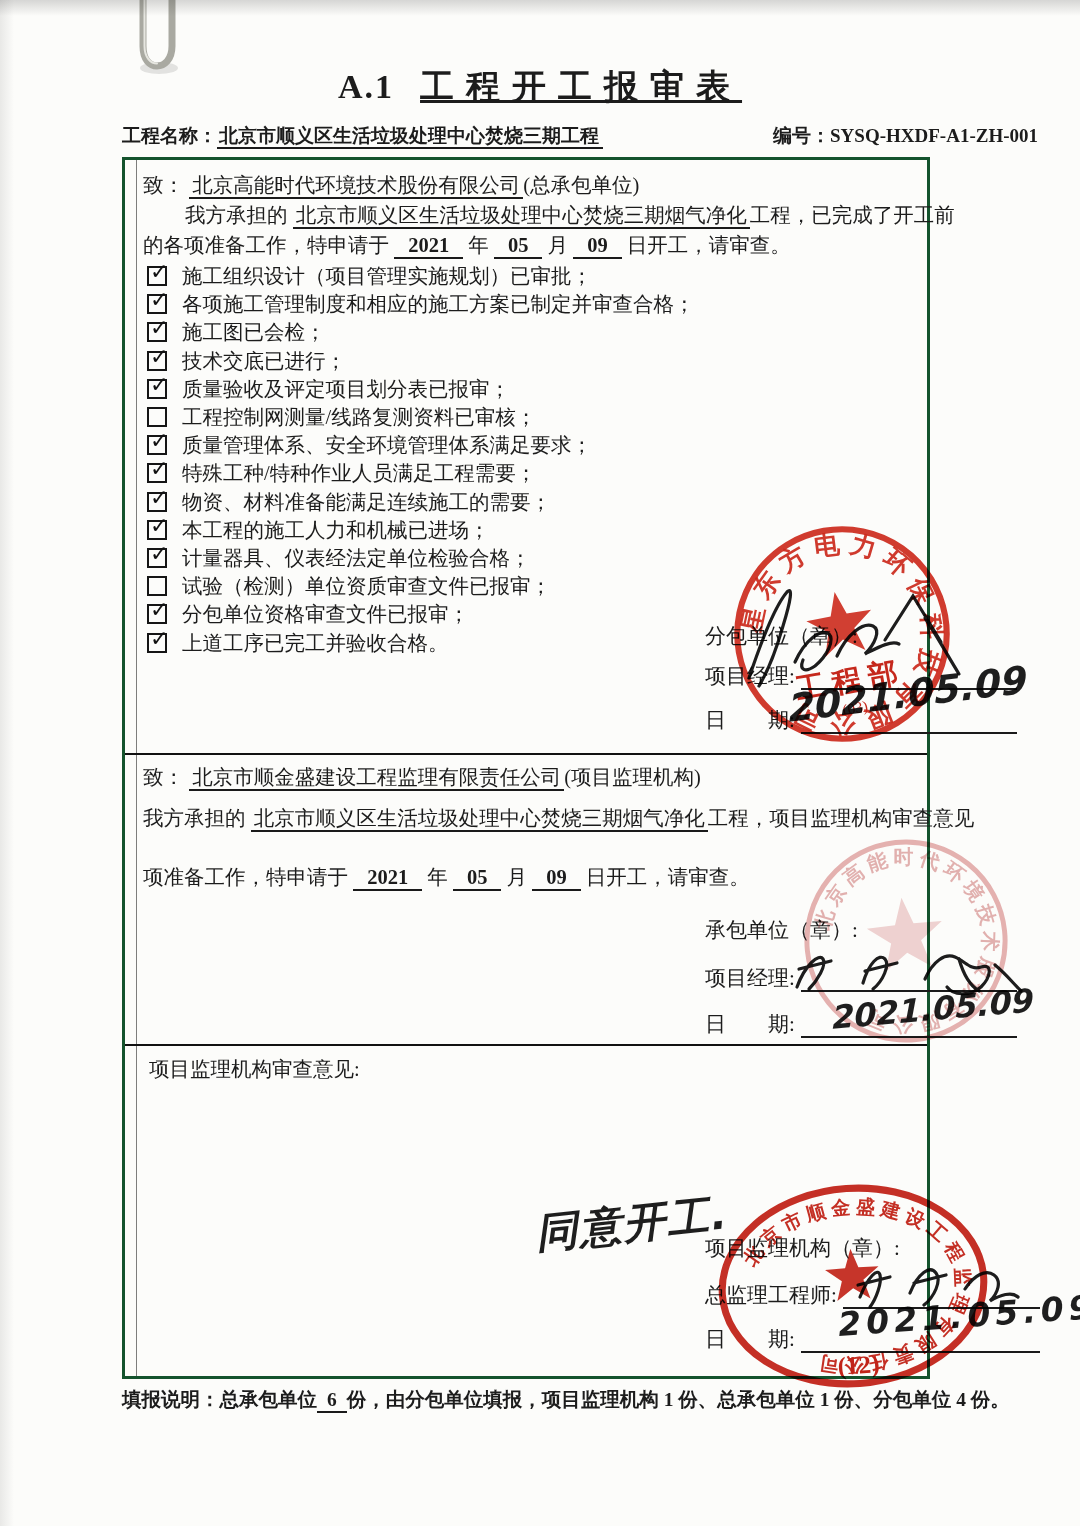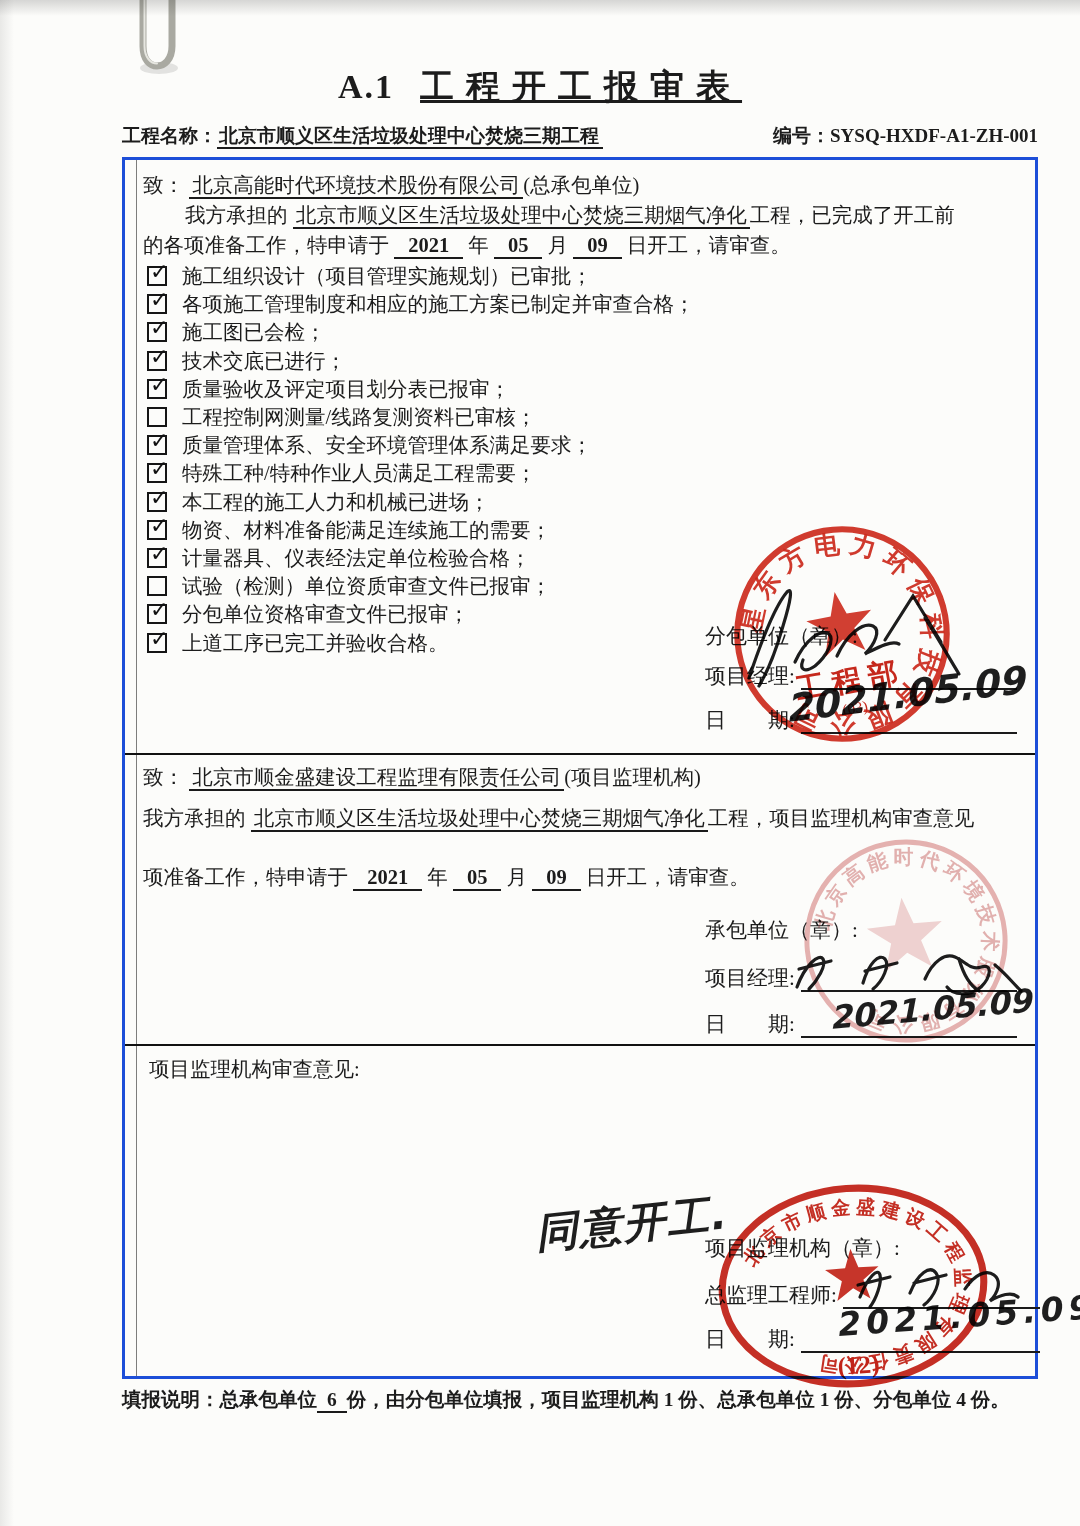--- a/index.html
+++ b/index.html
@@ -23,22 +23,22 @@
   
   .title{position:absolute; left:0; top:64px; width:100%; text-align:center;
     font-size:34px; font-weight:bold; letter-spacing:2px;}
   .title .cn{letter-spacing:12px; margin-left:26px;text-decoration:underline;}
   .header-row{position:absolute; left:122px; top:123px; width:916px;
     display:flex; justify-content:space-between; align-items:baseline;
     font-size:19px; font-weight:600;}
   .header-row .uline{border-bottom:2px solid #1a1a1a; padding:0 4px 1px 2px;text-align:center;}
 
   
-  .form-table{position:absolute; left:122px; top:157px; width:916px; height:1222px;
-    border:3px solid #1d4ed8; box-sizing:border-box; background:transparent;}
+  .form-table{position:absolute; left:122px; top:157px; width:808px; height:1222px;
+    border:3px solid #14532d; box-sizing:border-box; background:transparent;}
   .inner-left-line{position:absolute; left:11px; top:0; bottom:0; width:1px;
     background:rgba(20,20,20,.55);}
   .sect-divider{position:absolute; left:0; width:100%; height:2px; background:#111;}
   .abs{position:absolute;}
   .bodytext{font-size:20.5px; line-height:27px; white-space:nowrap;}
   .uline2{border-bottom:2px solid #1a1a1a; padding:0 3px 1px 3px;}
   .blank-val{font-weight:bold; padding:0 14px 1px 14px; border-bottom:2px solid #1a1a1a;}
 
   
   .check-row{display:flex; align-items:center; height:28.2px; font-size:20.5px; white-space:nowrap;}
@@ -137,25 +137,25 @@
       <div class="check-row">
           <span class="cbx" data-checked="true"></span>
           <span>质量管理体系、安全环境管理体系满足要求；</span>
         </div>
       <div class="check-row">
           <span class="cbx" data-checked="true"></span>
           <span>特殊工种/特种作业人员满足工程需要；</span>
         </div>
       <div class="check-row">
           <span class="cbx" data-checked="true"></span>
+          <span>物资、材料准备能满足连续施工的需要；</span>
+        </div>
+      <div class="check-row">
+          <span class="cbx" data-checked="true"></span>
           <span>本工程的施工人力和机械已进场；</span>
-        </div>
-      <div class="check-row">
-          <span class="cbx" data-checked="true"></span>
-          <span>物资、材料准备能满足连续施工的需要；</span>
         </div>
       <div class="check-row">
           <span class="cbx" data-checked="true"></span>
           <span>计量器具、仪表经法定单位检验合格；</span>
         </div>
       <div class="check-row">
           <span class="cbx" data-checked="false"></span>
           <span>试验（检测）单位资质审查文件已报审；</span>
         </div>
       <div class="check-row">

